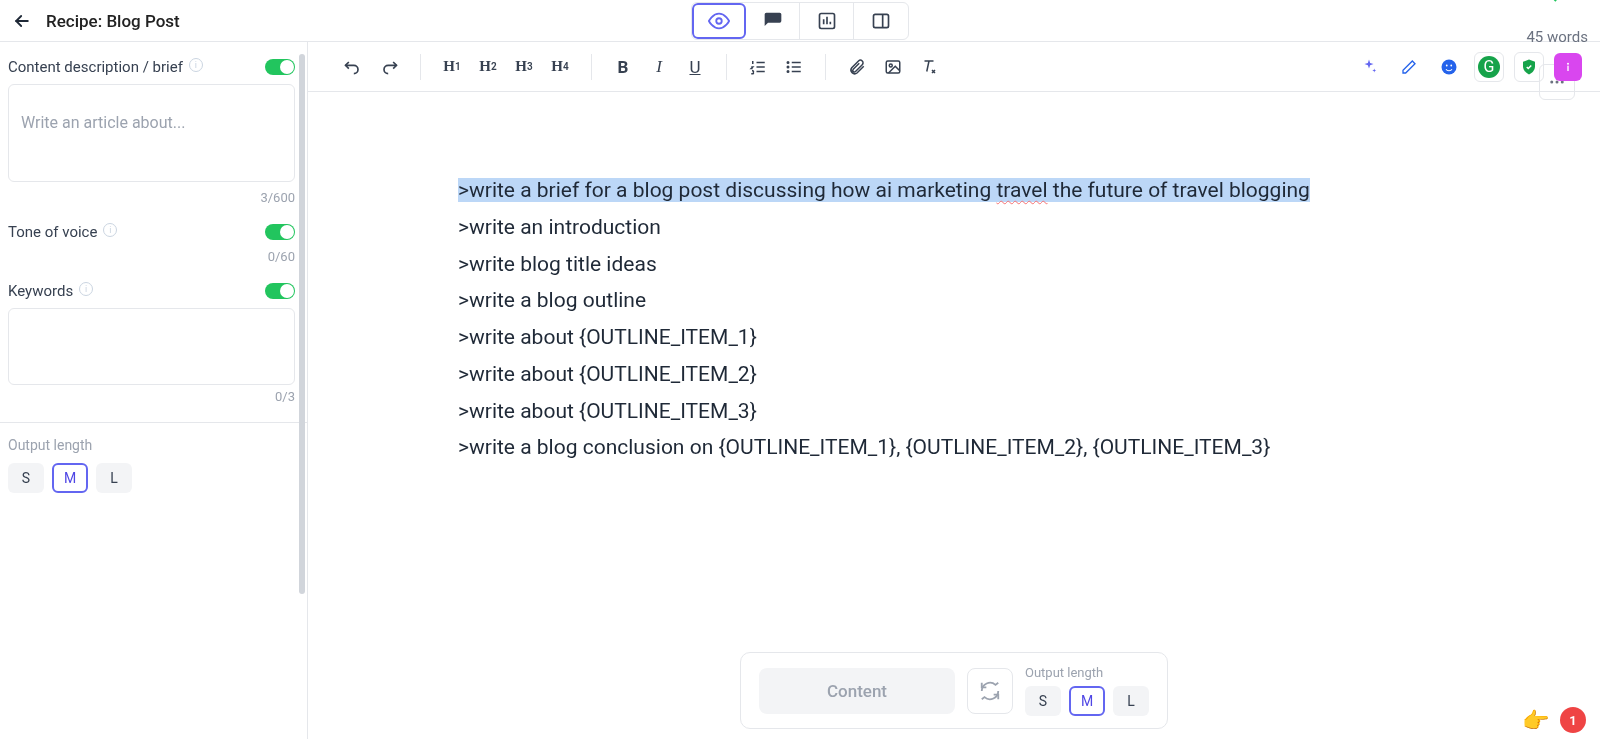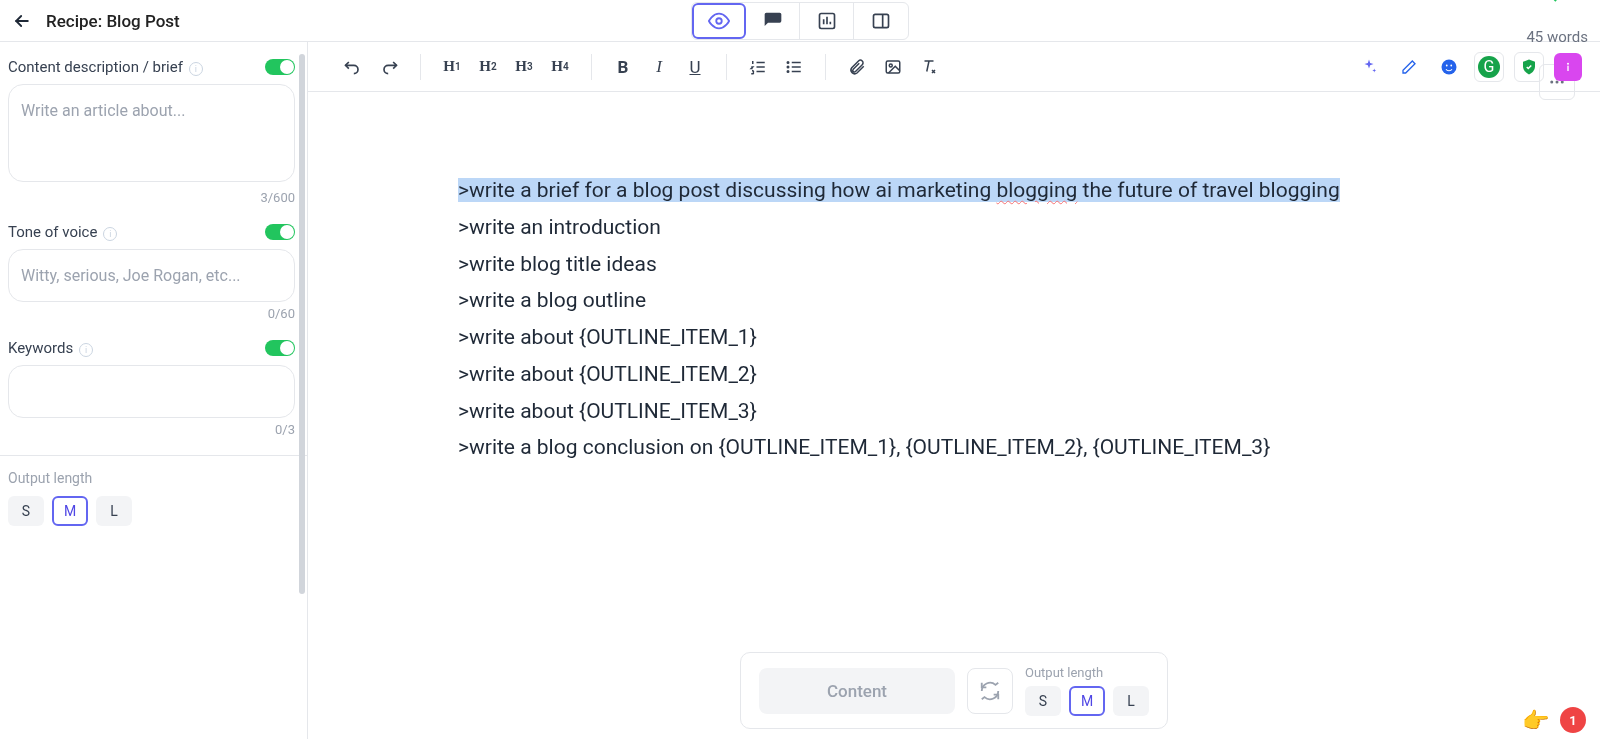--- a/index.html
+++ b/index.html
@@ -18,25 +18,25 @@
   .word-count { font-size: 15px; color: #6b7280; }
   .more-btn { width: 36px; height: 36px; border: 1px solid #e5e7eb; border-radius: 6px; display: flex; align-items: center; justify-content: center; cursor: pointer; }
 
   
   .main { display: flex; height: calc(100% - 42px); }
   .sidebar { width: 308px; border-right: 1px solid #e5e7eb; padding: 16px 12px 16px 8px; position: relative; overflow-y: auto; }
   .sidebar-scroll-indicator { position: absolute; right: 2px; top: 12px; width: 6px; height: 540px; background: #d1d5db; border-radius: 3px; }
 
   .field-group { margin-bottom: 18px; }
   .field-header { display: flex; align-items: center; justify-content: space-between; margin-bottom: 8px; }
-  .field-label { font-size: 15px; color: #374151; display: flex; align-items: flex-end; gap: 6px; }
+  .field-label { font-size: 15px; color: #374151; display: flex; align-items: flex-start; gap: 6px; }
   .info-icon { width: 14px; height: 14px; border: 1px solid #cbd5e1; border-radius: 50%; display: inline-flex; align-items: center; justify-content: center; font-size: 9px; color: #cbd5e1; }
   .toggle { width: 30px; height: 16px; background: #22c55e; border-radius: 10px; position: relative; cursor: pointer; }
   .toggle::after { content: ""; position: absolute; right: 1px; top: 1px; width: 14px; height: 14px; background: #fff; border-radius: 50%; }
-  .textarea, .input { width: 100%; border: 1px solid #e5e7eb; border-radius: 15px; padding: 16px 12px; font-size: 16px; color: #1a1a1a; resize: none; }
+  .textarea, .input { width: 100%; border: 1px solid #e5e7eb; border-radius: 6px; padding: 28px 12px; font-size: 16px; color: #1a1a1a; resize: none; }
   .textarea { height: 98px; }
   .textarea::placeholder, .input::placeholder { color: #9ca3af; }
   .counter { text-align: right; font-size: 13px; color: #9ca3af; margin-top: 4px; }
 
   .output-length-label { font-size: 14px; color: #9ca3af; margin-bottom: 10px; }
   .length-btns { display: flex; gap: 8px; }
   .len-btn { width: 36px; height: 30px; border: none; background: #f3f4f6; border-radius: 6px; font-size: 14px; color: #374151; cursor: pointer; }
   .len-btn.active { border: 2px solid #6366f1; color: #4f46e5; background: #fff; }
 
   .divider { height: 1px; background: #e5e7eb; margin: 18px -12px 14px -8px; }
@@ -157,21 +157,20 @@
     </div>
 
     <div class="field-group">
       <div class="field-header">
         <div class="field-label">
           <span>Tone of voice</span>
           <span class="info-icon">i</span>
         </div>
         <div class="toggle"></div>
       </div>
-      <input class="input" placeholder="Witty, serious, Joe Rogan, etc..." style="">
       <div class="counter">0/60</div>
     </div>
 
     <div class="field-group">
       <div class="field-header">
         <div class="field-label">
           <span>Keywords</span>
           <span class="info-icon">i</span>
         </div>
         <div class="toggle"></div>
@@ -297,21 +296,21 @@
         <div class="badge-purple">
             <svg width="16" height="16" viewBox="0 0 24 24" fill="#fff">
               <circle cx="12" cy="7" r="1.5"></circle>
               <rect x="11" y="10" width="2" height="8"></rect>
             </svg>
           </div>
       </div>
     </div>
 
     <div class="doc">
-      <div class="line-wrap"><p class="highlight"><span>&gt;write a brief for a blog post discussing how ai marketing </span><span class="squiggle">blogging</span><span> the future of travel blogging</span></p></div>
+      <div class="line-wrap"><p class="highlight"><span>&gt;write a brief for a blog post discussing how ai marketing </span><span class="squiggle">travel</span><span> the future of travel blogging</span></p></div>
       <div class="line-wrap">
           <p>&gt;write an introduction</p>
         </div>
       <div class="line-wrap">
           <p>&gt;write blog title ideas</p>
         </div>
       <div class="line-wrap">
           <p>&gt;write a blog outline</p>
         </div>
       <div class="line-wrap">

